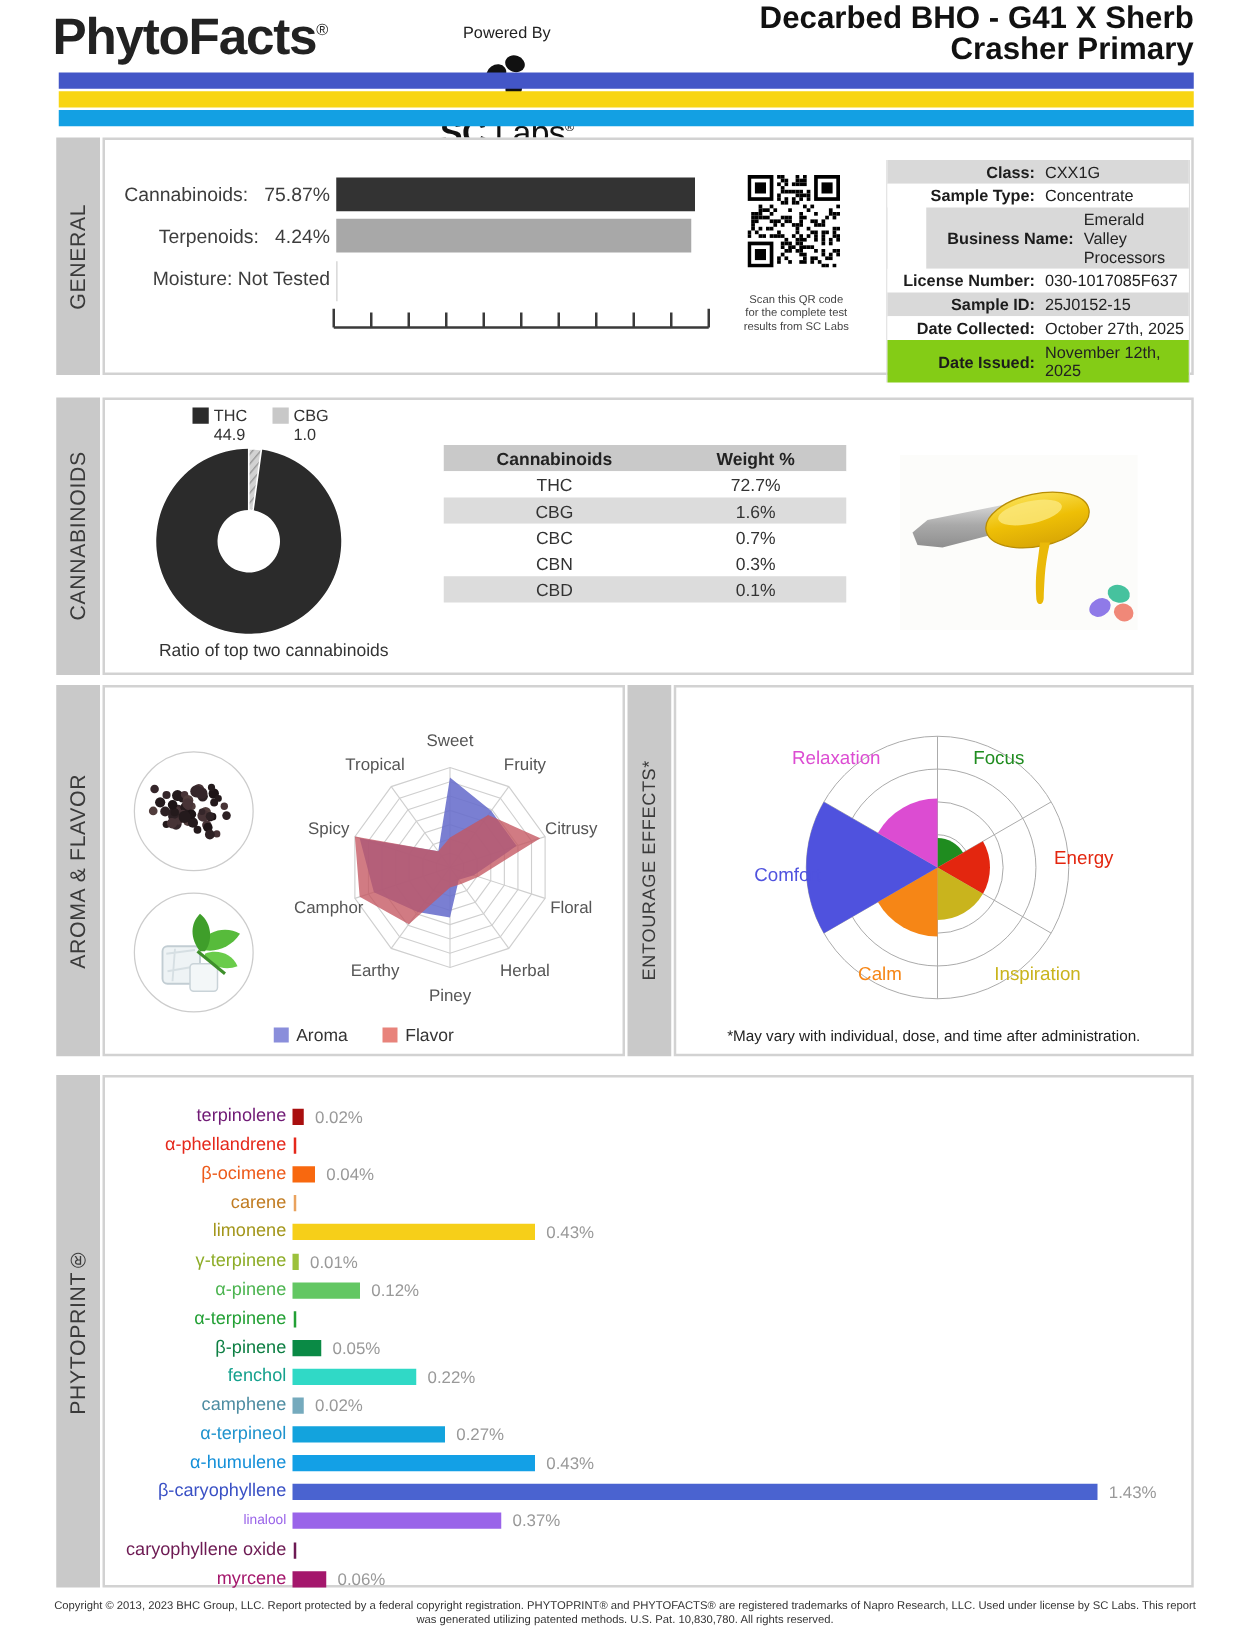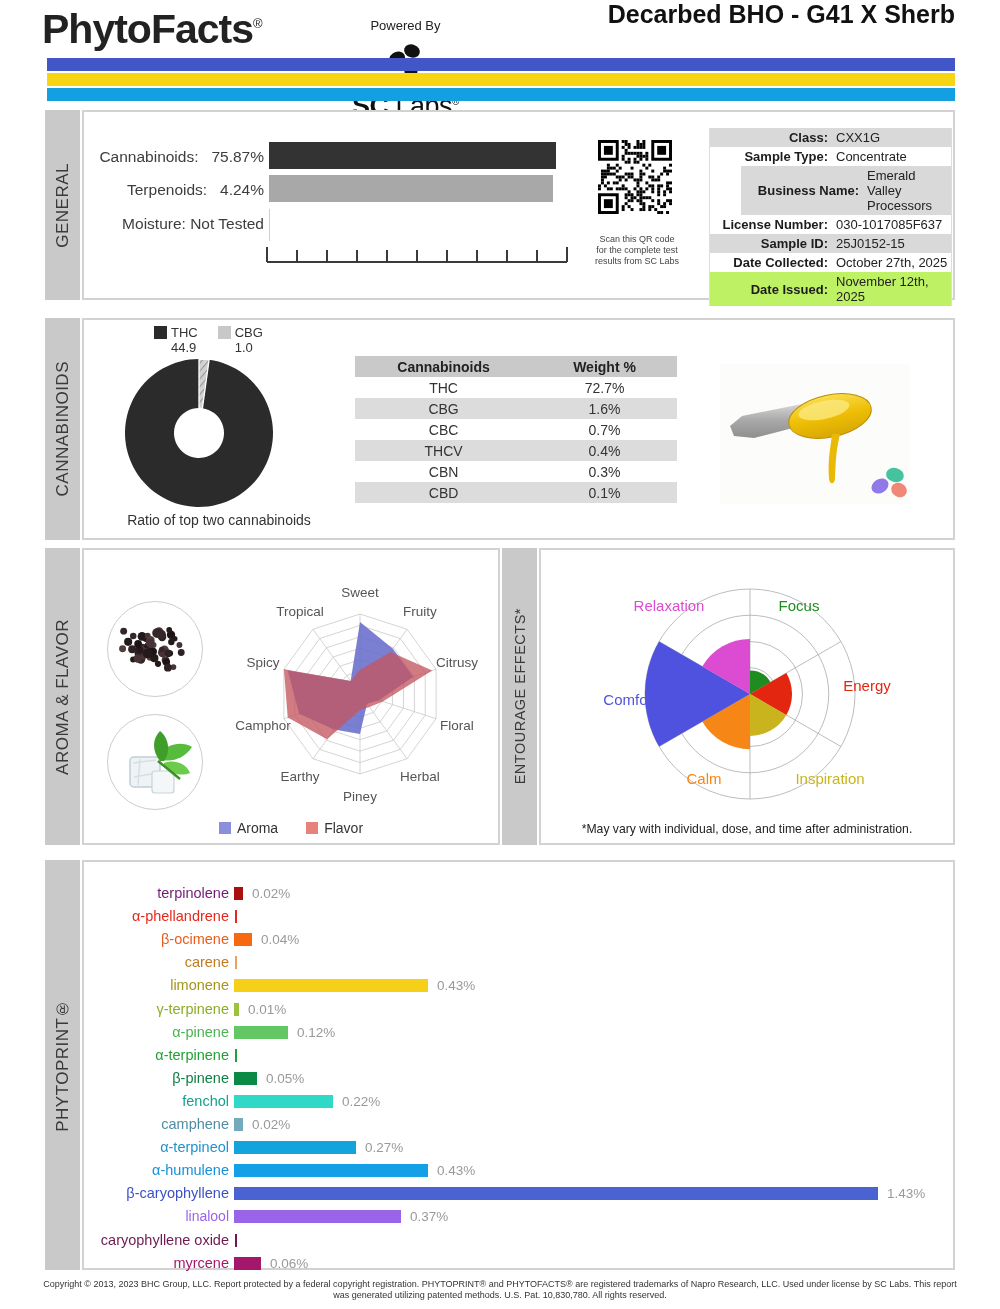--- a/index.html
+++ b/index.html
@@ -69,20 +69,21 @@
     <svg width="36" height="40" viewBox="0 0 36 40">
       <ellipse cx="10" cy="17" rx="8.5" ry="7" transform="rotate(-35 10 17)" fill="#111"></ellipse>
       <ellipse cx="25" cy="9" rx="8" ry="6.5" transform="rotate(20 25 9)" fill="#111"></ellipse>
       <ellipse cx="24" cy="29" rx="6.5" ry="8" transform="rotate(15 24 29)" fill="#111"></ellipse>
     </svg>
     <span class="sclabs"><span>SC</span><span class="labs"> Labs</span><sup>®</sup></span>
   </div>
 
   <div class="title">
     <div>Decarbed BHO - G41 X Sherb</div>
+    <div>Crasher Primary</div>
   </div>
 
   <div class="stripe" id="stripe-0" style="top: 58px; background: rgb(67, 86, 199);"></div>
   <div class="stripe" id="stripe-1" style="top: 73px; background: rgb(248, 213, 19);"></div>
   <div class="stripe" id="stripe-2" style="top: 88px; background: rgb(19, 160, 227);"></div>
 
   <div class="tab" style="top:110px;height:190px">
       <span>GENERAL</span>
     </div>
   <div class="box" style="left:82px;top:110px;width:873px;height:190px">
@@ -321,21 +322,21 @@
           <div class="iv">030-1017085F637</div>
         </div>
         <div class="info-row" style="background: rgb(217, 217, 217);">
           <div class="il">Sample ID:</div>
           <div class="iv">25J0152-15</div>
         </div>
         <div class="info-row" style="background: rgb(255, 255, 255);">
           <div class="il">Date Collected:</div>
           <div class="iv">October 27th, 2025</div>
         </div>
-        <div class="info-row" style="background: #bef264;">
+        <div class="info-row" style="background: #84cc16;">
           <div class="il">Date Issued:</div>
           <div class="iv">November 12th, 2025</div>
         </div>
       </div>
   </div>
 
   <div class="tab" style="top:318px;height:222px">
       <span>CANNABINOIDS</span>
     </div>
   <div class="box" style="left:82px;top:318px;width:873px;height:222px">
@@ -376,24 +377,20 @@
           <div class="c1">THC</div>
           <div class="c2">72.7%</div>
         </div>
         <div class="crow" style="background: rgb(220, 220, 220);">
           <div class="c1">CBG</div>
           <div class="c2">1.6%</div>
         </div>
         <div class="crow" style="background: rgb(255, 255, 255);">
           <div class="c1">CBC</div>
           <div class="c2">0.7%</div>
-        </div>
-        <div class="crow" style="background: rgb(220, 220, 220);">
-          <div class="c1">THCV</div>
-          <div class="c2">0.4%</div>
         </div>
         <div class="crow" style="background: rgb(255, 255, 255);">
           <div class="c1">CBN</div>
           <div class="c2">0.3%</div>
         </div>
         <div class="crow" style="background: rgb(220, 220, 220);">
           <div class="c1">CBD</div>
           <div class="c2">0.1%</div>
         </div>
       </div>
@@ -643,21 +640,21 @@
           <span style="position: absolute; left: 0px; width: 145px; text-align: right; font-size: 14.5px; line-height: 23px; color: rgb(21, 144, 217);">α-humulene</span>
           <span style="position: absolute; left: 150px; top: 5px; height: 13px; width: 194px; background: rgb(19, 160, 230);"></span>
           <span style="position: absolute; left: 353px; font-size: 13.5px; line-height: 23px; color: rgb(153, 153, 153);">0.43%</span>
         </div>
         <div style="position: absolute; left: 0px; right: 0px; top: 320.3px; height: 23px;">
           <span style="position: absolute; left: 0px; width: 145px; text-align: right; font-size: 14.5px; line-height: 23px; color: rgb(58, 81, 197);">β-caryophyllene</span>
           <span style="position: absolute; left: 150px; top: 5px; height: 13px; width: 644px; background: rgb(74, 99, 208);"></span>
           <span style="position: absolute; left: 803px; font-size: 13.5px; line-height: 23px; color: rgb(153, 153, 153);">1.43%</span>
         </div>
         <div style="position: absolute; left: 0px; right: 0px; top: 343.4px; height: 23px;">
-          <span style="position: absolute; left: 0px; width: 145px; text-align: right; font-size: 14px; line-height: 23px; color: rgb(154, 100, 233);">linalool</span>
+          <span style="position: absolute; left: 0px; width: 145px; text-align: right; font-size: 11px; line-height: 23px; color: rgb(154, 100, 233);">linalool</span>
           <span style="position: absolute; left: 150px; top: 5px; height: 13px; width: 167px; background: rgb(154, 100, 233);"></span>
           <span style="position: absolute; left: 326px; font-size: 13.5px; line-height: 23px; color: rgb(153, 153, 153);">0.37%</span>
         </div>
         <div style="position: absolute; left: 0px; right: 0px; top: 366.5px; height: 23px;">
           <span style="position: absolute; left: 0px; width: 145px; text-align: right; font-size: 14.5px; line-height: 23px; color: rgb(109, 26, 83);">caryophyllene oxide</span>
           <span style="position: absolute; left: 151px; top: 5px; width: 2px; height: 13px; background: rgb(109, 26, 83);"></span>
         </div>
         <div style="position: absolute; left: 0px; right: 0px; top: 389.6px; height: 23px;">
           <span style="position: absolute; left: 0px; width: 145px; text-align: right; font-size: 14.5px; line-height: 23px; color: rgb(164, 23, 108);">myrcene</span>
           <span style="position: absolute; left: 150px; top: 5px; height: 13px; width: 27px; background: rgb(164, 23, 108);"></span>

